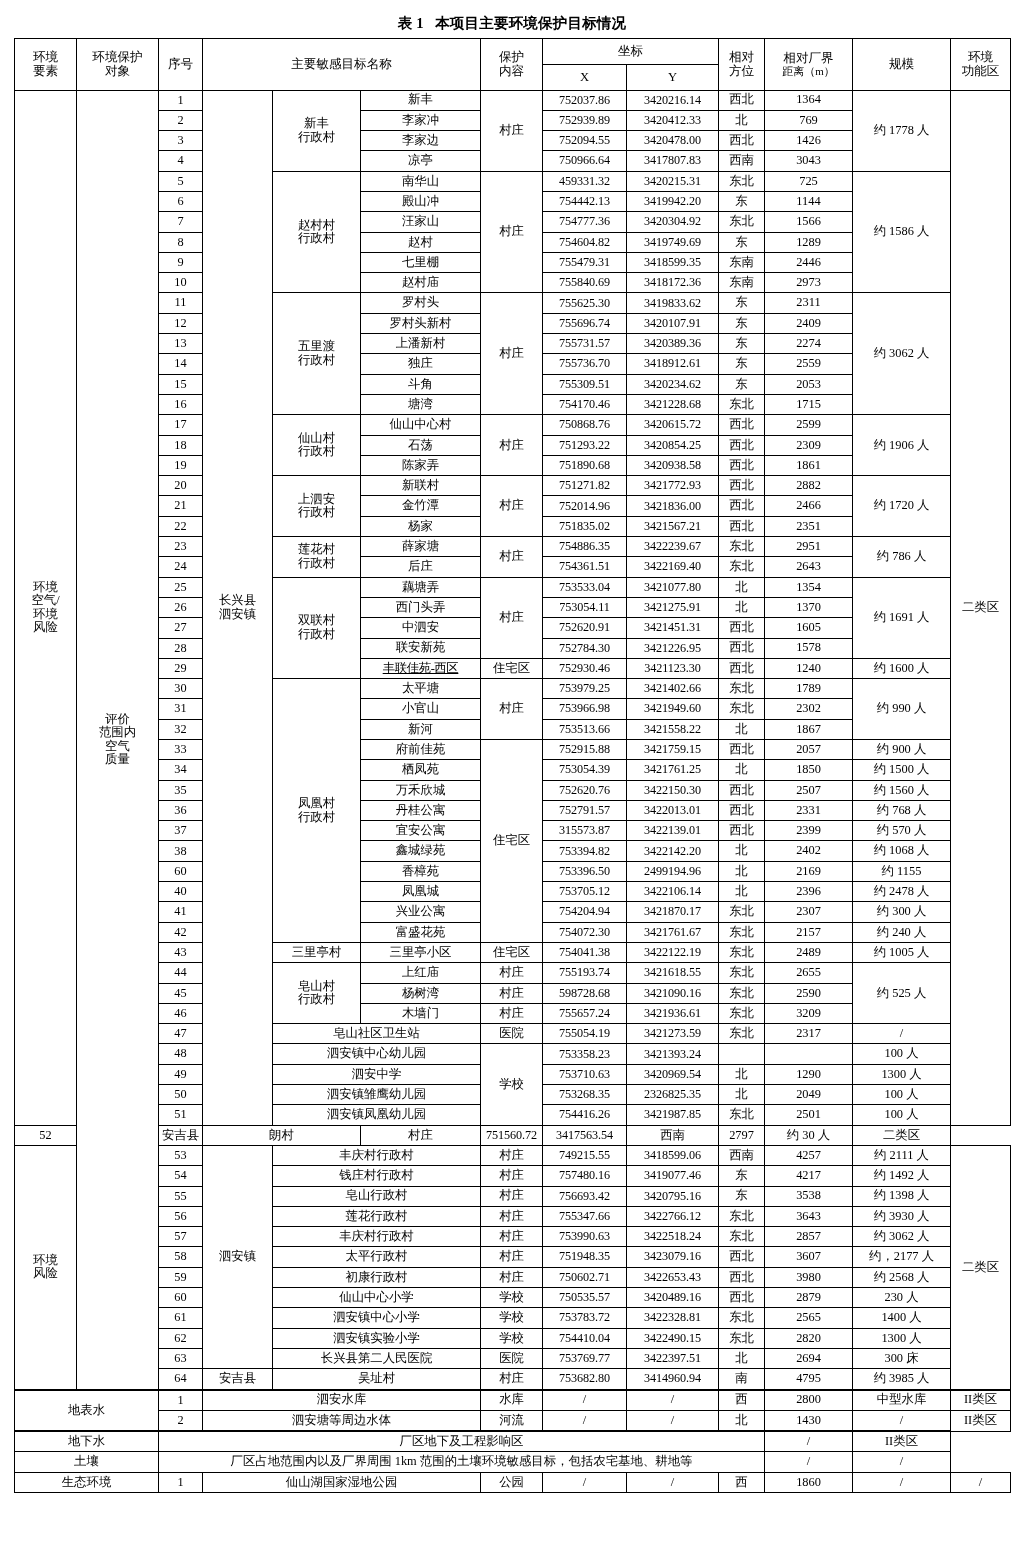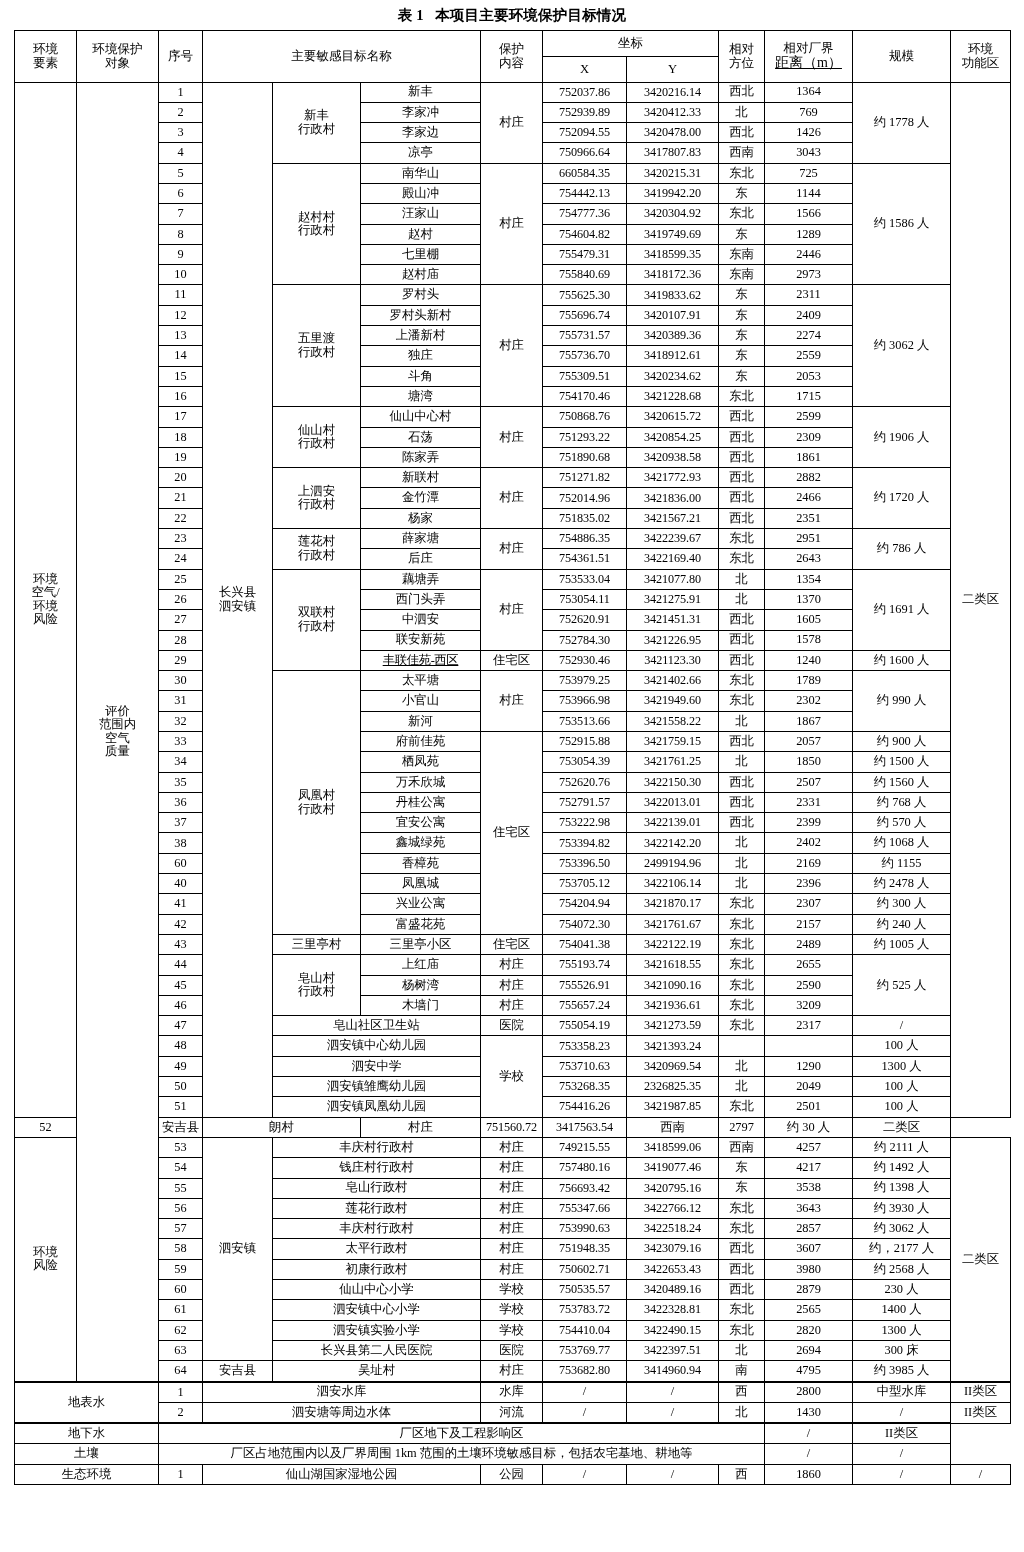--- a/index.html
+++ b/index.html
@@ -12,21 +12,21 @@
     height: 1552px;
     font-family: "Liberation Serif", "DejaVu Serif", serif;
     color: #000000;
     overflow: hidden;
   }
   .page {
     width: 1024px;
     height: 1484px;
     position: relative;
     box-sizing: border-box;
-    padding: 0 14px;
+    padding: 8px 14px;
   }
   .doc-title {
     text-align: center;
     font-size: 14.5px;
     font-weight: bold;
     line-height: 1;
     padding: 8px 0 7px 0;
     letter-spacing: 0.2px;
   }
   table.env-table {
@@ -49,21 +49,21 @@
     font-size: 12.6px;
     line-height: 1.12;
   }
   tr.datarow td { height: 19.3px; }
   tr.hdrow1 th { height: 25px; }
   tr.hdrow2 th { height: 25px; }
   .vstack { display: block; }
   .numcol { font-size: 12.3px; }
   .coord { font-size: 12.2px; letter-spacing: -0.1px; }
   .tight { letter-spacing: -0.4px; text-decoration: underline; }
-  .sm { font-size: 14px; text-decoration: underline; }
+  .sm { font-size: 11px; }
   .bold-sep { border-top: 2px solid #000 !important; }
 </style>
 </head>
 <body>
 
 <div class="page">
 
   <div class="doc-title">
     <span>表 1</span>&nbsp;&nbsp;&nbsp;<span>本项目主要环境保护目标情况</span>
   </div>
@@ -182,21 +182,21 @@
       </tr>
 
       <tr class="datarow">
         <td class="numcol">5</td>
         <td rowspan="6">
           <span class="vstack">赵村村</span>
           <span class="vstack">行政村</span>
         </td>
         <td>南华山</td>
         <td rowspan="6">村庄</td>
-        <td class="coord">660584.35</td>
+        <td class="coord">459331.32</td>
         <td class="coord">3420215.31</td>
         <td>东北</td>
         <td>725</td>
         <td rowspan="6">约 1586 人</td>
       </tr>
       <tr class="datarow">
         <td class="numcol">6</td>
         <td>殿山冲</td>
         <td class="coord">754442.13</td>
         <td class="coord">3419942.20</td>
@@ -488,21 +488,21 @@
         <td>丹桂公寓</td>
         <td class="coord">752791.57</td>
         <td class="coord">3422013.01</td>
         <td>西北</td>
         <td>2331</td>
         <td>约 768 人</td>
       </tr>
       <tr class="datarow">
         <td class="numcol">37</td>
         <td>宜安公寓</td>
-        <td class="coord">753222.98</td>
+        <td class="coord">315573.87</td>
         <td class="coord">3422139.01</td>
         <td>西北</td>
         <td>2399</td>
         <td>约 570 人</td>
       </tr>
       <tr class="datarow">
         <td class="numcol">38</td>
         <td>鑫城绿苑</td>
         <td class="coord">753394.82</td>
         <td class="coord">3422142.20</td>
@@ -570,21 +570,21 @@
         <td class="coord">755193.74</td>
         <td class="coord">3421618.55</td>
         <td>东北</td>
         <td>2655</td>
         <td rowspan="3">约 525 人</td>
       </tr>
       <tr class="datarow">
         <td class="numcol">45</td>
         <td>杨树湾</td>
         <td>村庄</td>
-        <td class="coord">755526.91</td>
+        <td class="coord">598728.68</td>
         <td class="coord">3421090.16</td>
         <td>东北</td>
         <td>2590</td>
       </tr>
       <tr class="datarow">
         <td class="numcol">46</td>
         <td>木墙门</td>
         <td>村庄</td>
         <td class="coord">755657.24</td>
         <td class="coord">3421936.61</td>

